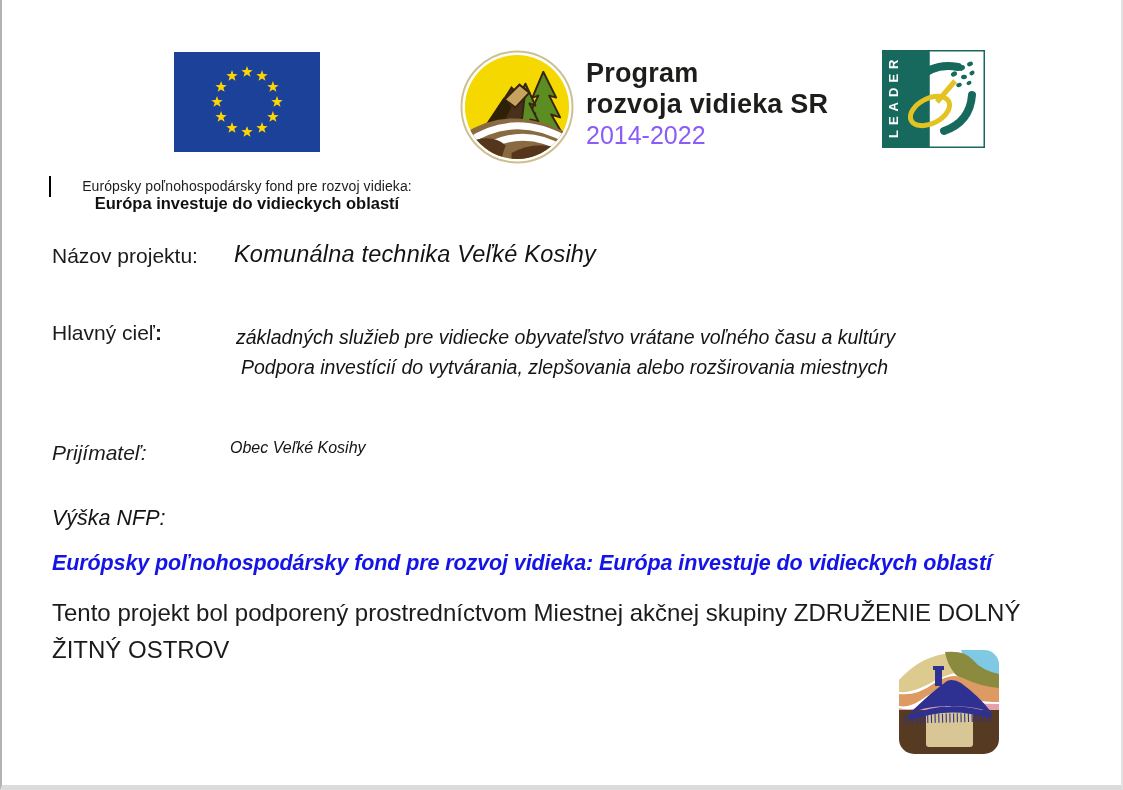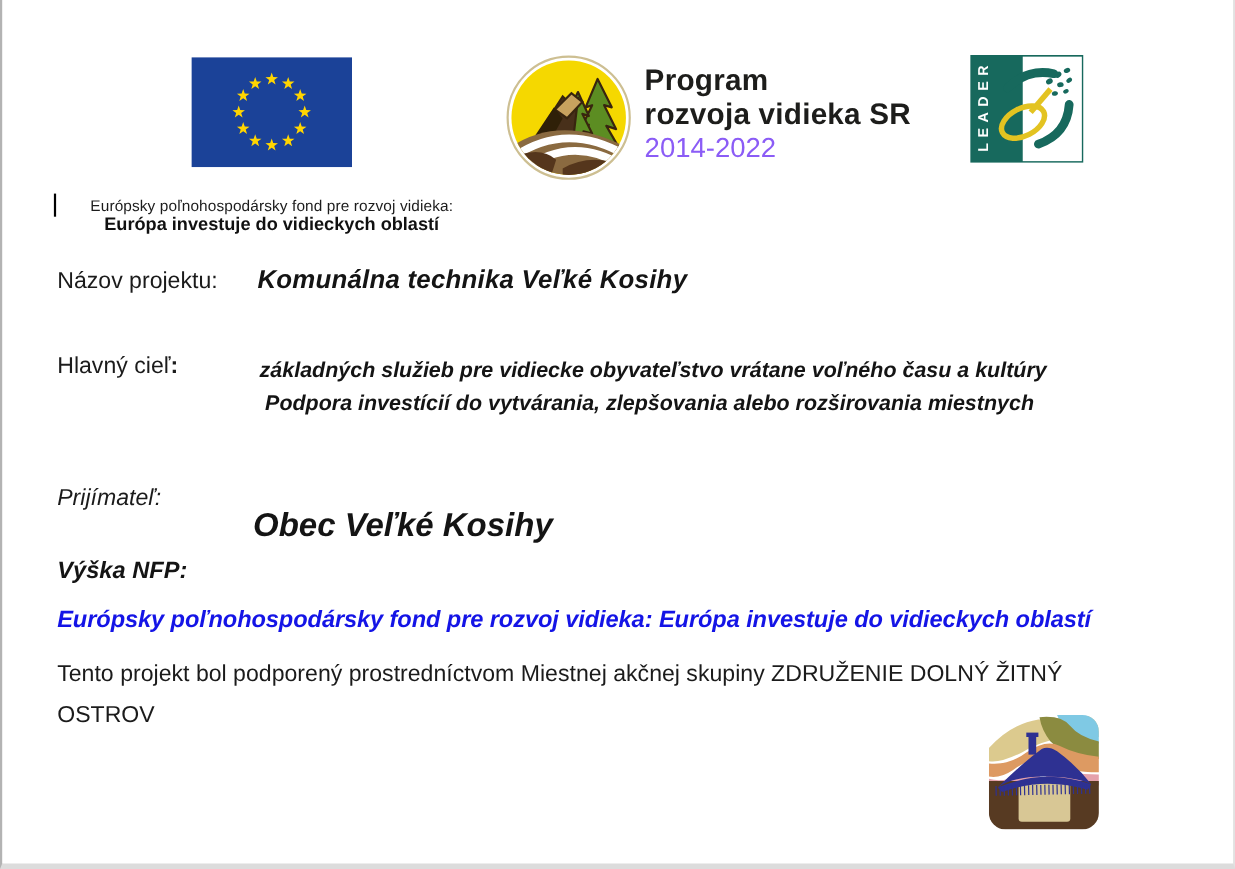--- a/index.html
+++ b/index.html
@@ -30,46 +30,46 @@
   .prv-text { position: absolute; left: 126px; top: 12px; white-space: nowrap; }
   .prv-title { font-size: 27px; font-weight: bold; color: #1d1d1b; line-height: 31px; letter-spacing: .2px; }
   .prv-years { font-size: 25px; color: #8b5cf6; line-height: 31px; }
 
   .leader-logo { position: absolute; left: 880px; top: 50px; width: 103px; height: 98px; }
 
   .mas-logo { position: absolute; left: 897px; top: 650px; width: 100px; height: 104px; }
 
   
   .label { font-size: 21px; color: #1b1b1b; }
-  .value-bi { font-weight: bold; font-style: italic; color: #141414; }
+  .value-bi { font-weight: normal; font-style: italic; color: #141414; }
 
   .row-name-label { position: absolute; left: 50px; top: 244px; }
   .row-name-value { position: absolute; left: 232px; top: 241px; font-size: 23.5px; letter-spacing: .2px; }
 
   .row-goal-label { position: absolute; left: 50px; top: 321px; }
   .goal-colon { font-weight: bold; }
   .goal-lines { position: absolute; left: 234px; top: 322px; font-size: 19.5px; line-height: 30px; }
   .goal-lines div { white-space: nowrap; }
   .goal-lines div + div { padding-left: 5px; }
 
   .row-recipient-label { position: absolute; left: 50px; top: 441px; font-style: italic; }
-  .row-recipient-value { position: absolute; left: 228px; top: 439px; font-size: 30px; margin-top: 22px; }
+  .row-recipient-value { position: absolute; left: 228px; top: 439px; font-size: 16px; }
 
   .row-nfp-label { position: absolute; left: 50px; top: 506px; font-size: 21.5px; }
   .row-nfp-value { position: absolute; left: 228px; top: 506px; font-size: 22px; }
 
   .fund-statement {
     position: absolute; left: 50px; top: 551px;
     font-size: 21.5px; font-weight: bold; font-style: italic;
     color: #1414e6; white-space: nowrap; letter-spacing: -0.1px;
   }
 
   .support-statement {
     position: absolute; left: 50px; top: 594px; width: 985px;
-    font-size: 21px; color: #1b1b1b; line-height: 37px;
+    font-size: 24px; color: #1b1b1b; line-height: 37px;
   }
 </style>
 </head>
 <body>
 
 <div class="page">
 
   <div class="eu-logo-block">
     <svg class="eu-flag" viewBox="0 0 146 100" xmlns="http://www.w3.org/2000/svg">
       <rect x="0" y="0" width="146" height="100" fill="#1b4298"></rect>

